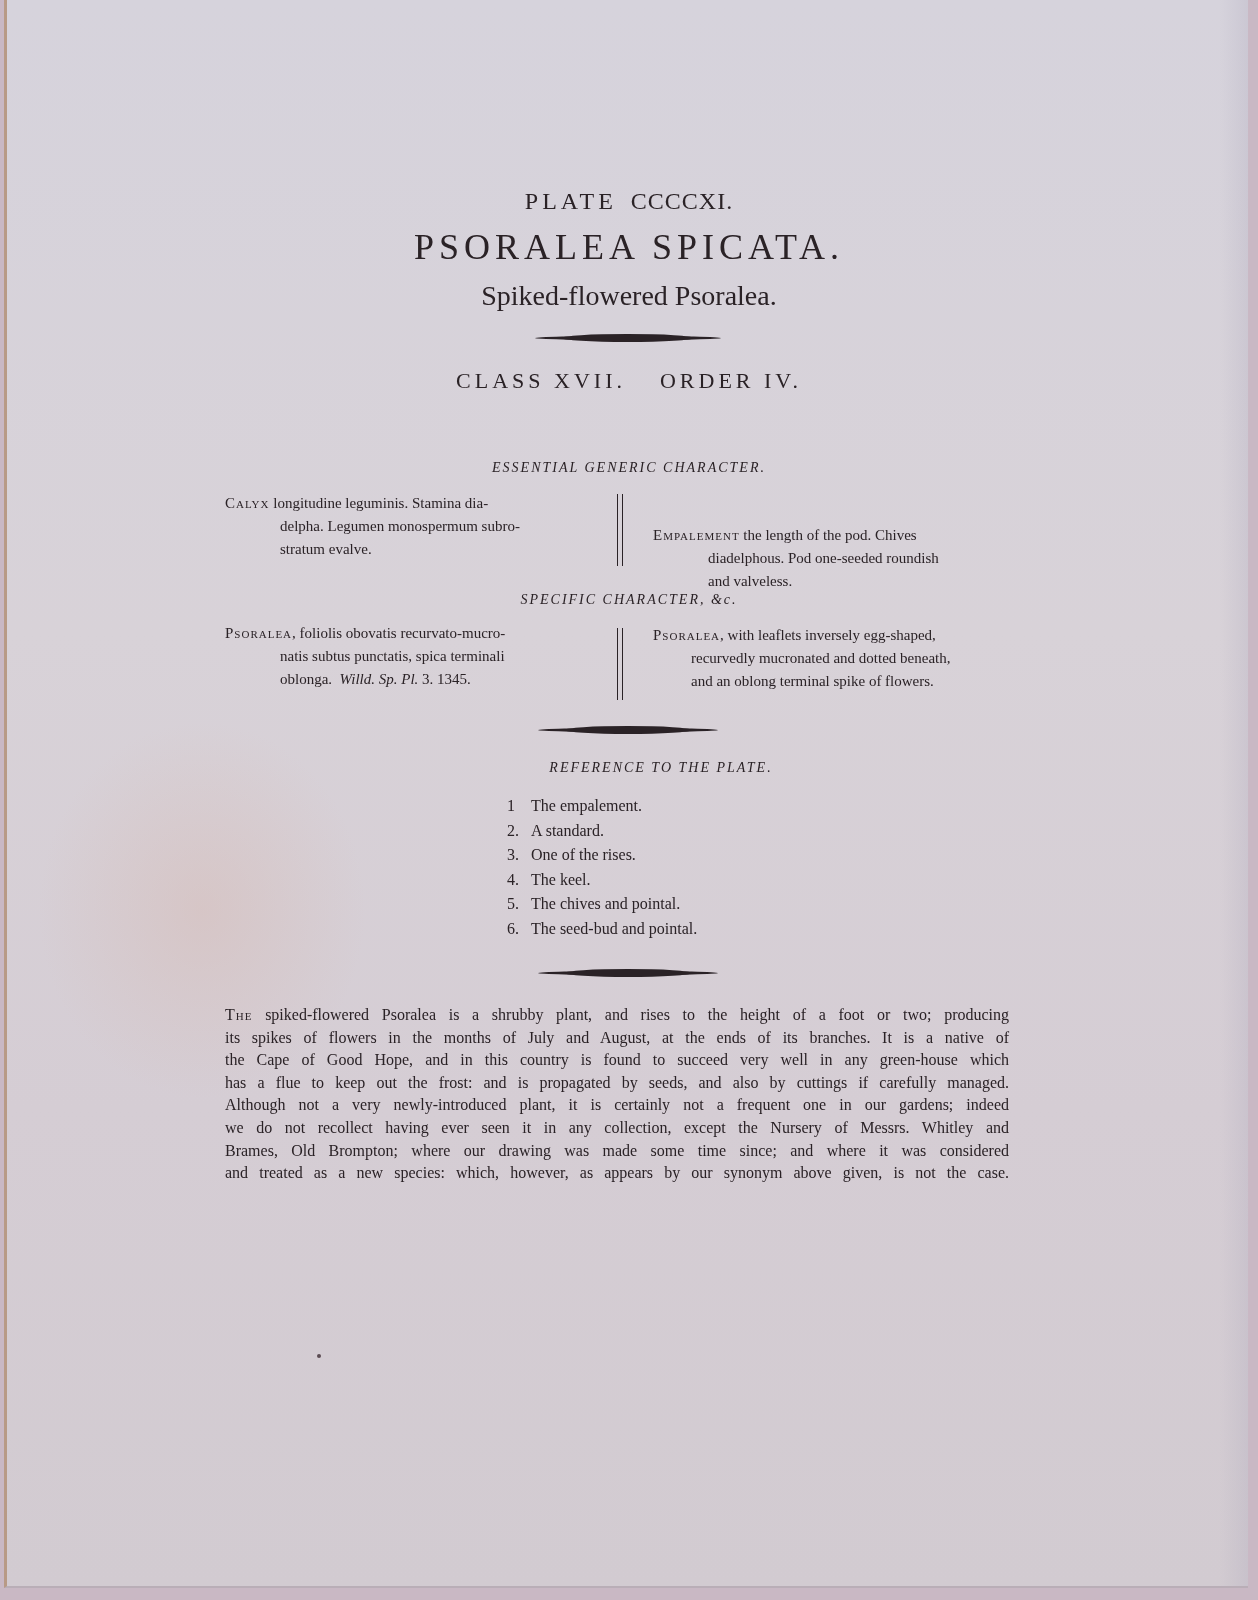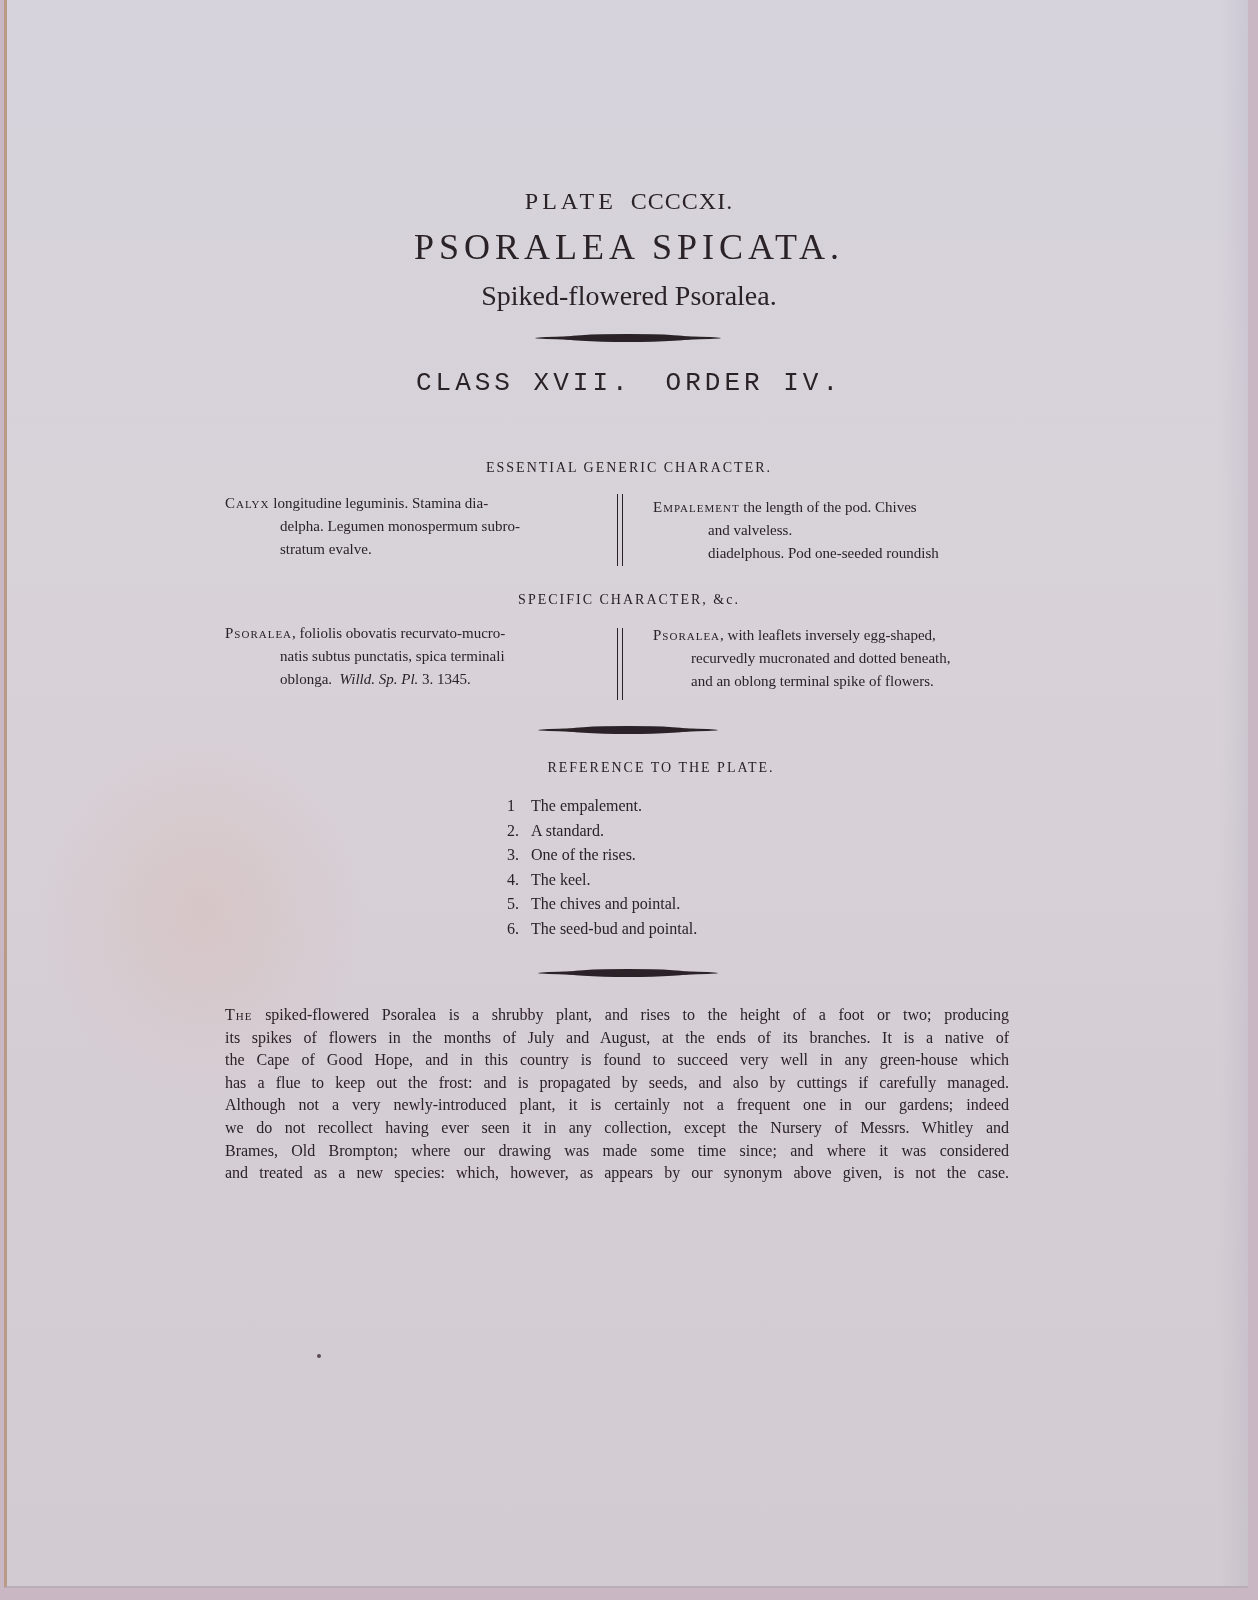--- a/index.html
+++ b/index.html
@@ -30,25 +30,25 @@
   .species { top: 226px; font-size: 36px; letter-spacing: 5px; }
   .common { top: 280px; font-size: 28px; }
   .rule {
     position: absolute; height: 4px; left: 50%;
     background: #2a2226; border-radius: 50%;
   }
   .rule::after {
     content:""; position:absolute; left: 15%; right: 15%; top:-2px; height: 8px;
     background:#2a2226; border-radius:50%;
   }
-  .classorder { top: 368px; font-size: 26px; letter-spacing: 4px; font-family: Liberation Mono, monospace; }
+  .classorder { top: 368px; font-size: 22px; letter-spacing: 4px; }
   .classorder .gap { display: inline-block; width: 34px; }
   .diadelphia { top: 412px; font-size: 23px; }
   .diadelphia .latin { font-style: italic; letter-spacing: 1px; margin-right: 12px; }
-  .smallcaps-head { font-size: 14px; letter-spacing: 2px; }
+  .smallcaps-head { font-size: 14px; letter-spacing: 2px; font-style: italic; }
   .gen-head { top: 460px; }
   .spec-head { top: 592px; }
   .ref-head { top: 760px; padding-left: 32px; }
   .col { position: absolute; font-size: 15px; line-height: 23px; text-align: justify; }
   .col .line { display: block; }
   .col .line.indent { padding-left: 55px; }
   .col.left { left: 218px; width: 360px; }
   .col.right { left: 646px; width: 356px; }
   .sc { font-variant: small-caps; letter-spacing: 1px; }
   .vbar { position: absolute; width: 6px; border-left: 1.5px solid #2a2226; border-right: 1.5px solid #2a2226; box-sizing: border-box; }
@@ -77,24 +77,24 @@
   </div>
 
   <div class="center smallcaps-head gen-head">ESSENTIAL GENERIC CHARACTER.</div>
 
   <div class="col left" style="top:492px;">
     <span class="line"><span class="sc">Calyx</span><span> longitudine leguminis. Stamina dia-</span></span>
     <span class="line indent">delpha. Legumen monospermum subro-</span>
     <span class="line indent">stratum evalve.</span>
   </div>
   <div class="vbar" style="left:610px; top:494px; height:72px;"></div>
-  <div class="col right" style="top:496px;">
+  <div class="col right" style="top:524px;">
     <span class="line"><span class="sc">Empalement</span><span> the length of the pod. Chives</span></span>
+    <span class="line indent">diadelphous. Pod one-seeded roundish</span>
     <span class="line indent">and valveless.</span>
-    <span class="line indent">diadelphous. Pod one-seeded roundish</span>
   </div>
 
   <div class="center smallcaps-head spec-head">SPECIFIC CHARACTER, &amp;c.</div>
 
   <div class="col left" style="top:622px;">
     <span class="line"><span class="sc">Psoralea</span><span>, foliolis obovatis recurvato-mucro-</span></span>
     <span class="line indent">natis subtus punctatis, spica terminali</span>
     <span class="line indent"><span>oblonga.</span>&nbsp;&nbsp;<i>Willd. Sp. Pl.</i> <span>3. 1345.</span></span>
   </div>
   <div class="vbar" style="left:610px; top:628px; height:72px;"></div>

